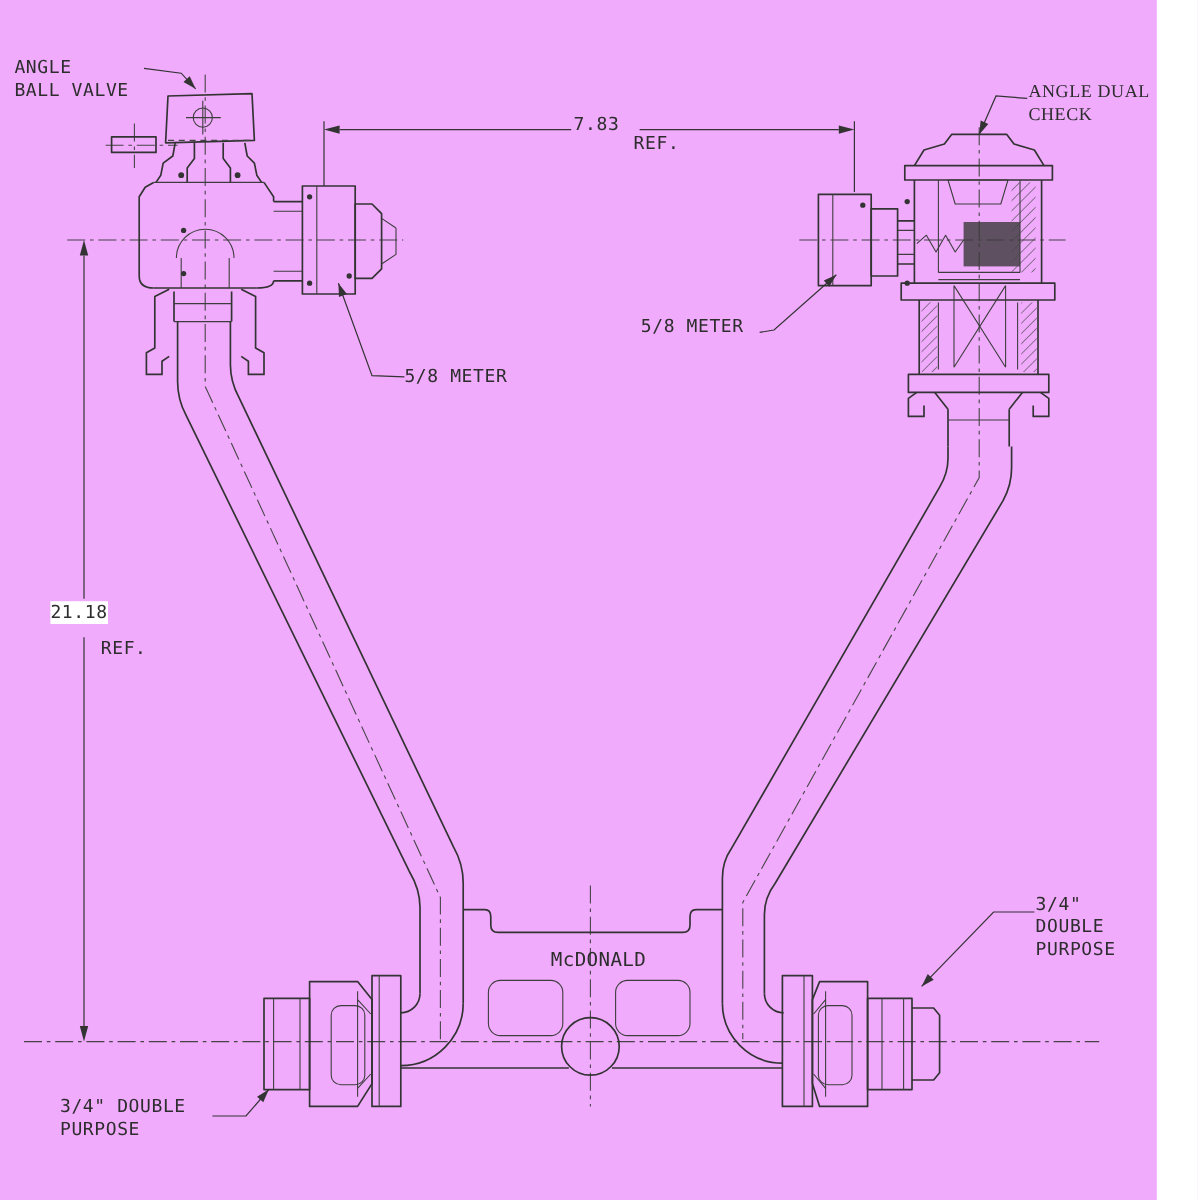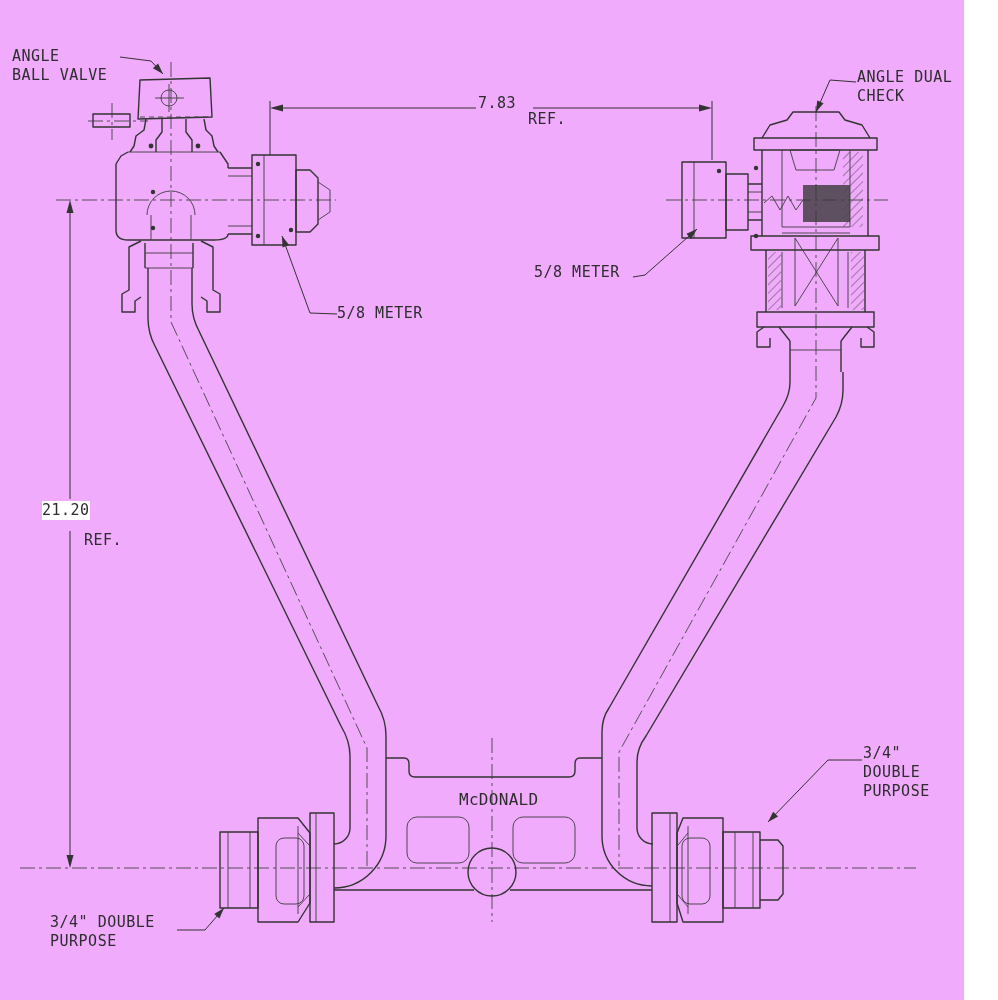--- a/index.html
+++ b/index.html
@@ -189,32 +189,32 @@
     <path class="dim" d="M177,930 L205,930 L224,908"></path>
     <polygon class="fil" points="224,908 219.4,918.6 214.2,914"></polygon>
     <path class="dim" d="M862,760 L828,760 L768,822"></path>
     <polygon class="fil" points="768,822 773.1,811.7 778.1,816.5"></polygon>
   </g>
 </svg>
 
 <div class="lbl" style="left:12px;top:47px;">ANGLE
 BALL VALVE</div>
 
-<div class="lbl" style="left:857px;top:68px;">ANGLE DUAL
+<div class="lbl" style="left:857px;top:68px;font-family:Liberation Serif, serif;">ANGLE DUAL
 CHECK</div>
 
 <div class="lbl" style="left:337px;top:304px;">5/8 METER</div>
 
 <div class="lbl" style="left:534px;top:263px;">5/8 METER</div>
 
 <div class="lbl" style="left:478px;top:94px;">7.83</div>
 
 <div class="lbl" style="left:528px;top:110px;">REF.</div>
 
-<div class="lbl" style="left:42px;top:501px;background:#fff;">21.20</div>
+<div class="lbl" style="left:42px;top:501px;background:#fff;">21.18</div>
 
 <div class="lbl" style="left:84px;top:531px;">REF.</div>
 
 <div class="lbl" style="left:50px;top:913px;">3/4" DOUBLE
 PURPOSE</div>
 
 <div class="lbl" style="left:863px;top:744px;">3/4" DOUBLE
 PURPOSE</div>
 
 <div class="lbl small" style="left:459px;top:793px;">McDONALD</div>

